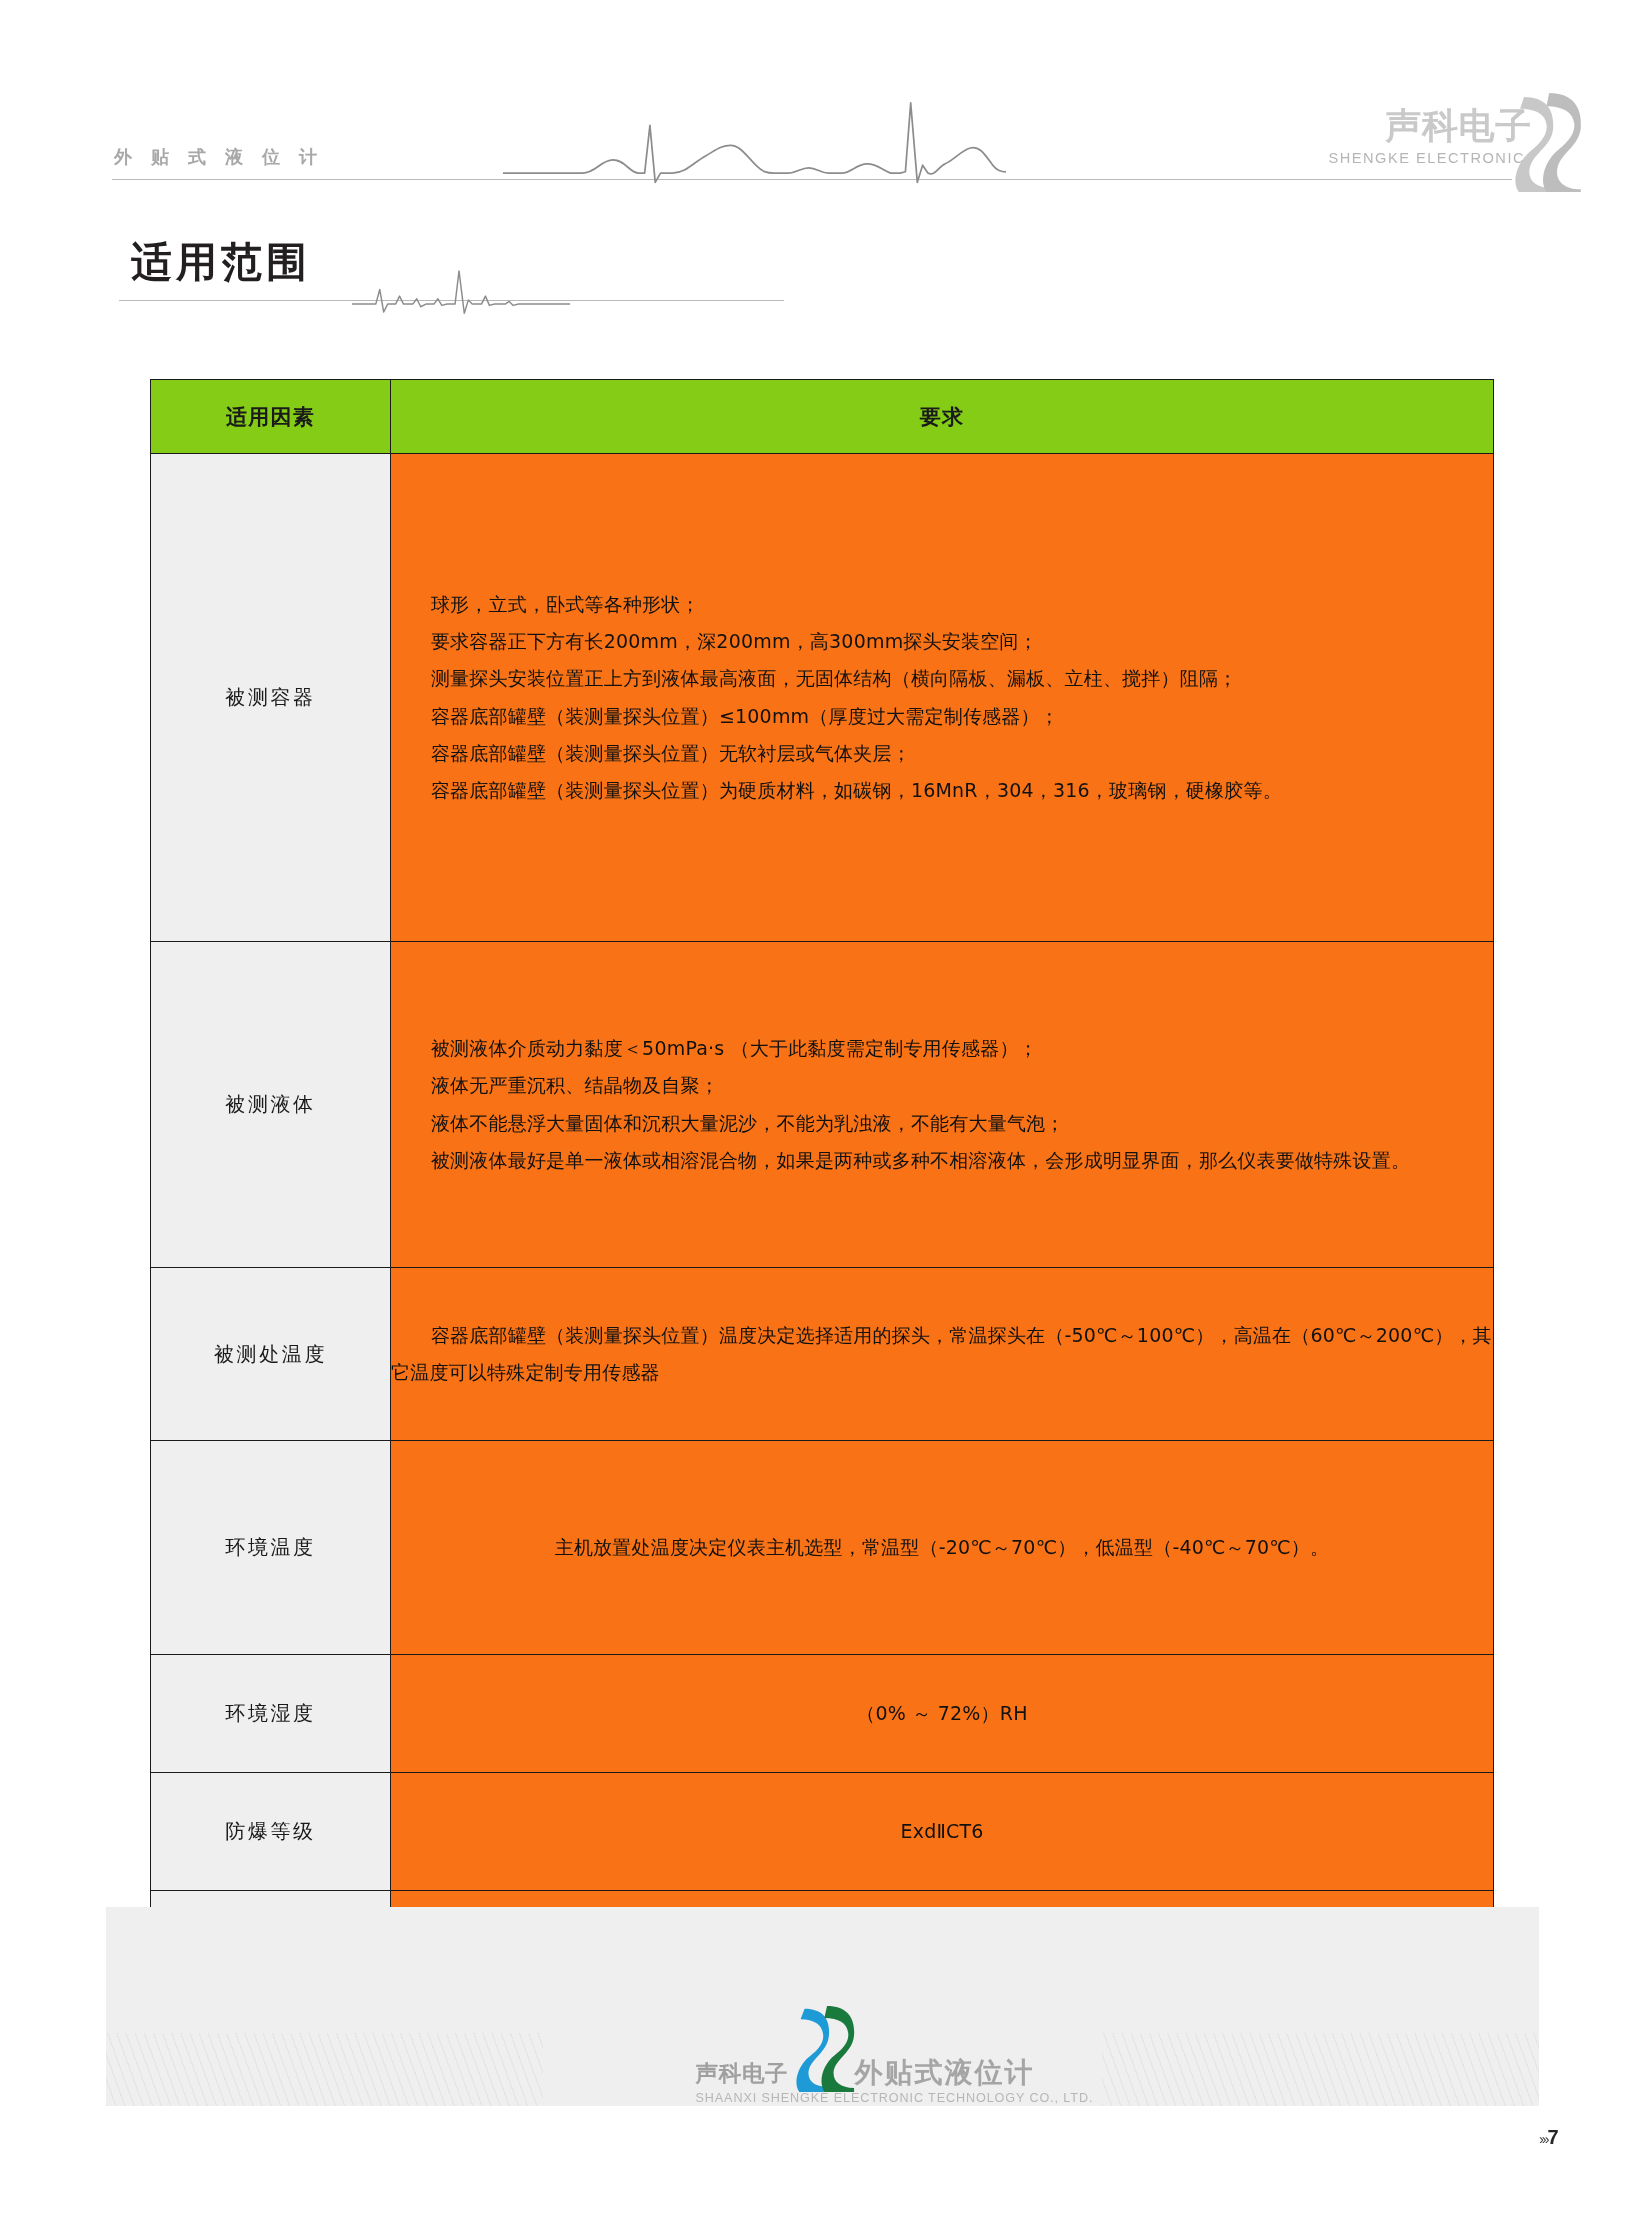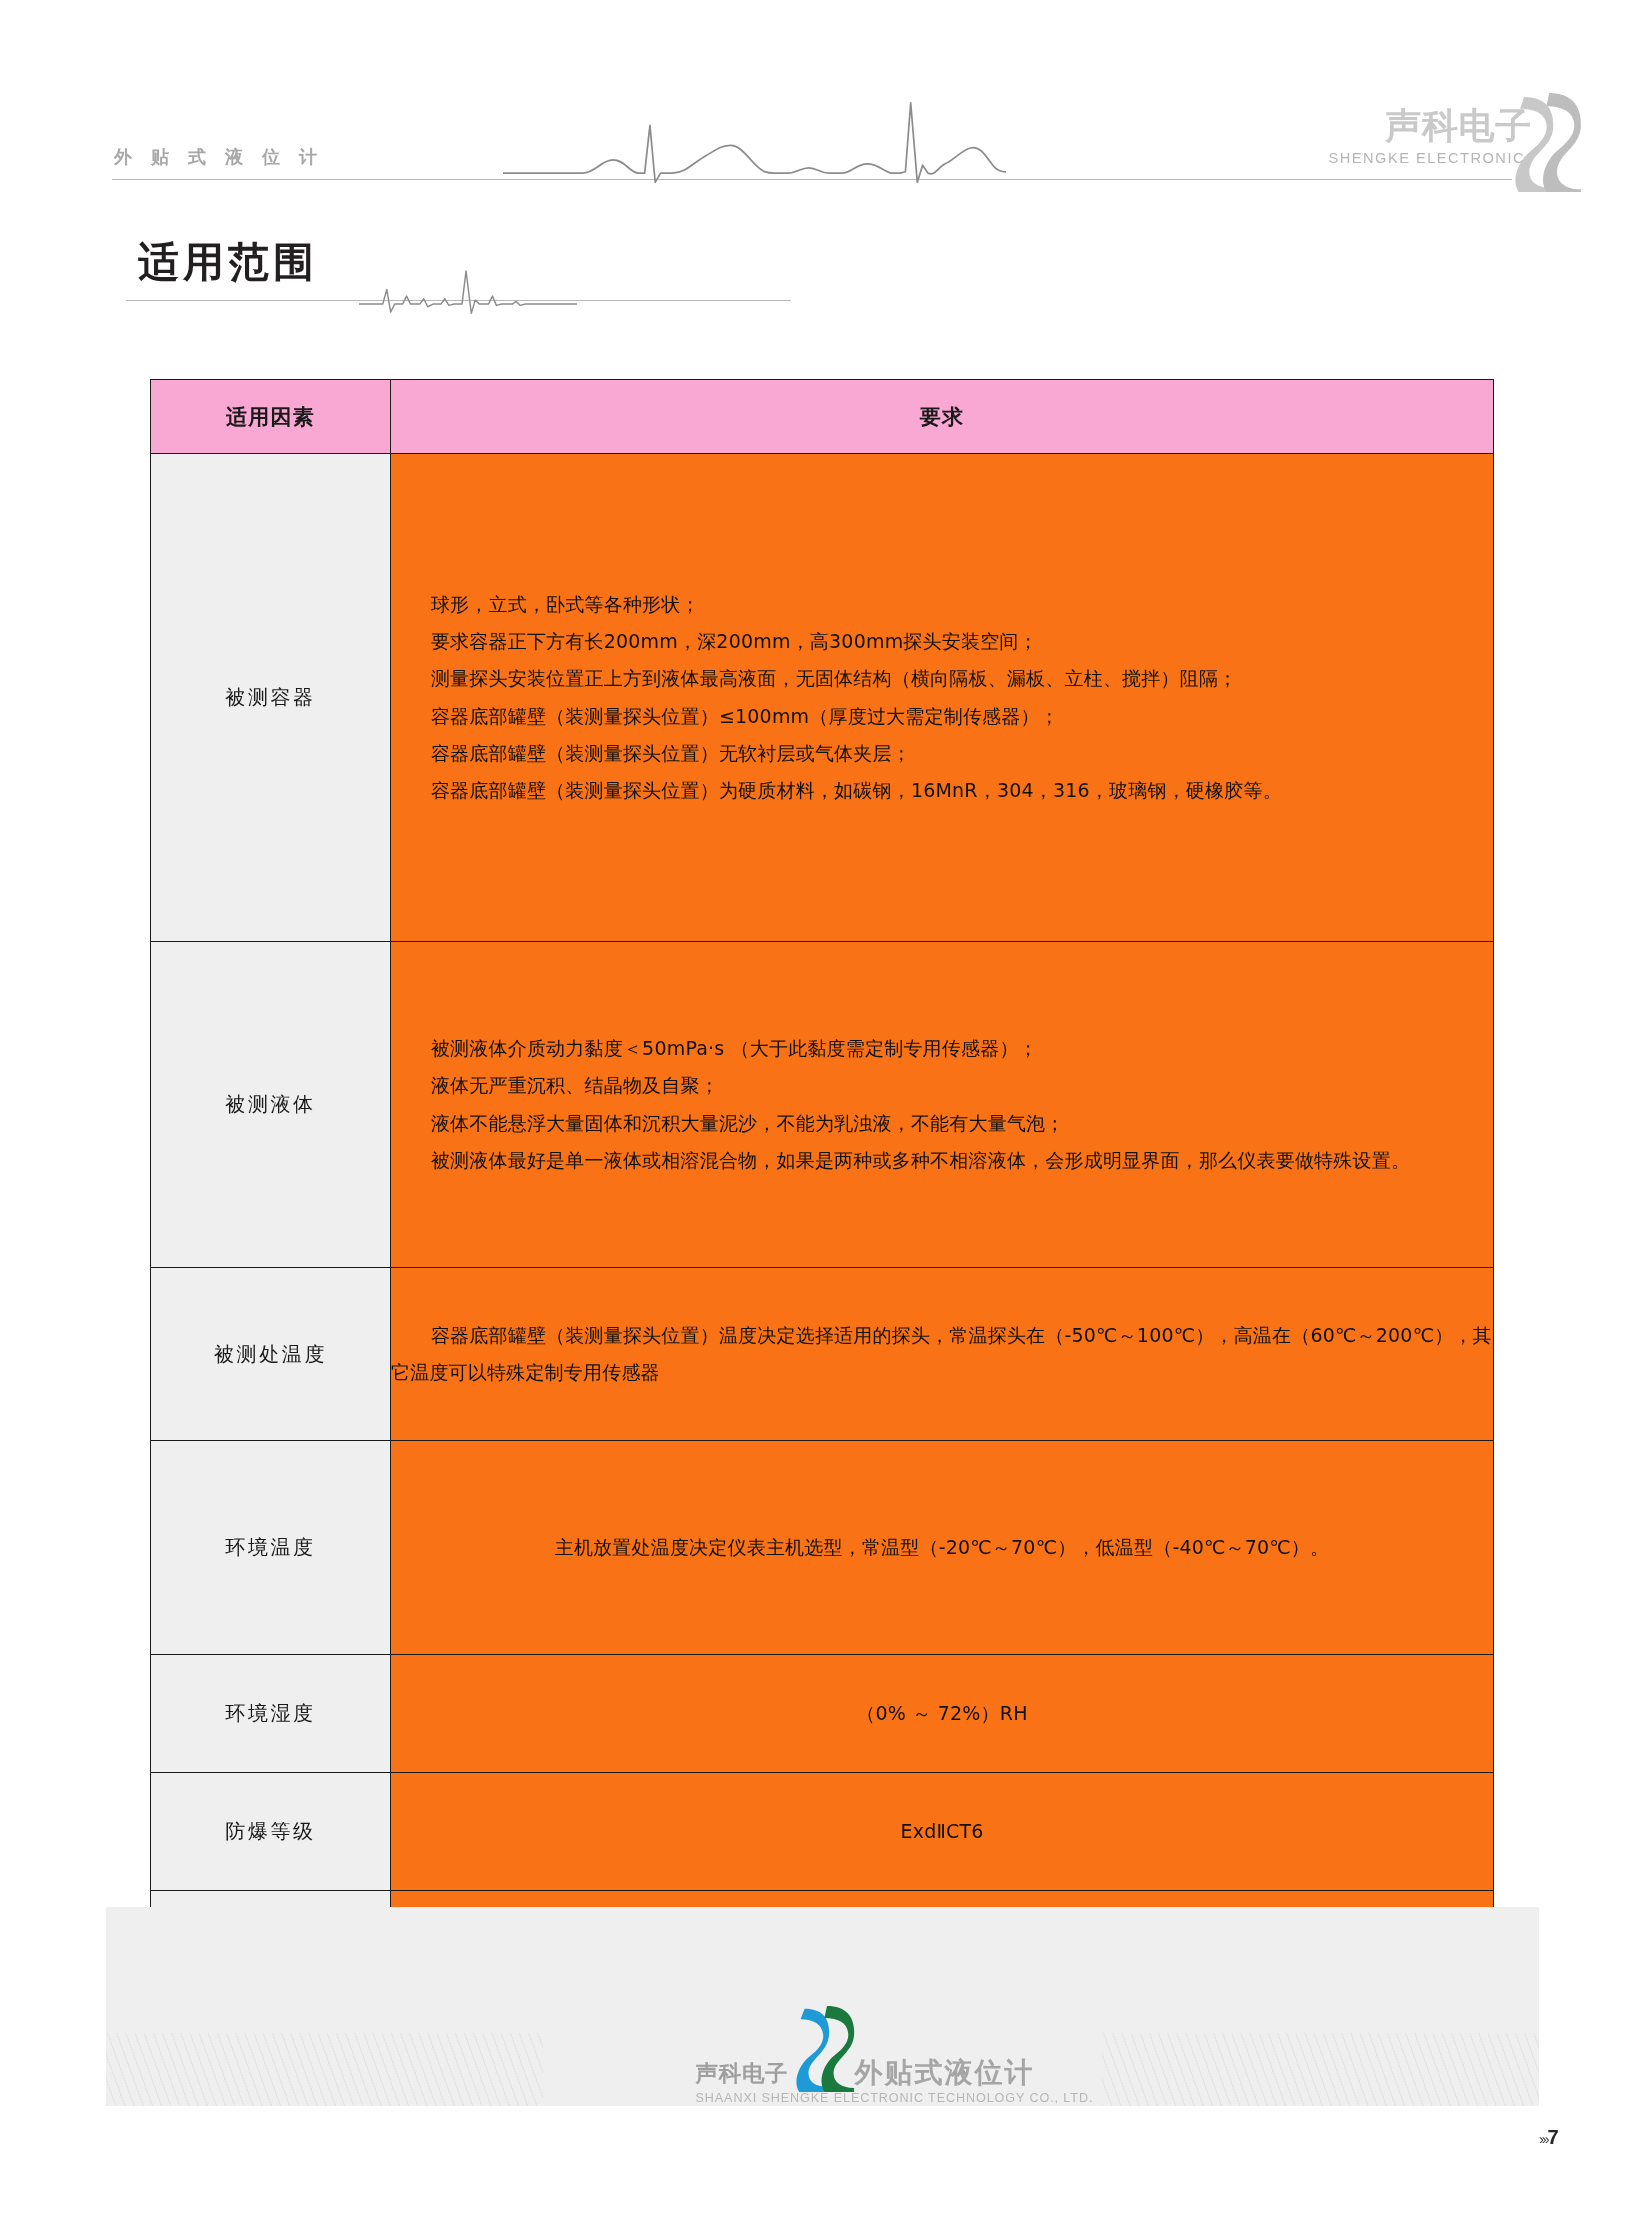--- a/index.html
+++ b/index.html
@@ -78,21 +78,21 @@
     position: absolute;
     right: 26.5px;
     top: 45px;
     width: 73px;
     height: 99px;
   }
 
   
   .section-title-wrap {
     position: absolute;
-    left: 8px;
+    left: 1px;
     top: 235px;
     width: 1505px;
     height: 73px;
     padding-left: 48px;
   }
   .section-title {
     position: absolute;
     left: 130px;
     top: 0px;
     font-size: 41px;
@@ -129,21 +129,21 @@
   }
   .spec-table col.c-label { width: 240px; }
   .spec-table col.c-value { width: 1103px; }
 
   .spec-table th, .spec-table td {
     border: 1.3px solid #1a1a1a;
     vertical-align: middle;
     padding: 0;
   }
   .spec-table thead th {
-    background: #f9a8d4;
+    background: #84cc16;
     height: 73px;
     font-size: 21px;
     font-weight: 700;
     color: #1a1a1a;
     text-align: center;
     letter-spacing: 1.3px;
     font-family: "DejaVu Sans", "Liberation Sans", sans-serif;
   }
   .cell-label {
     background: #efefef;

